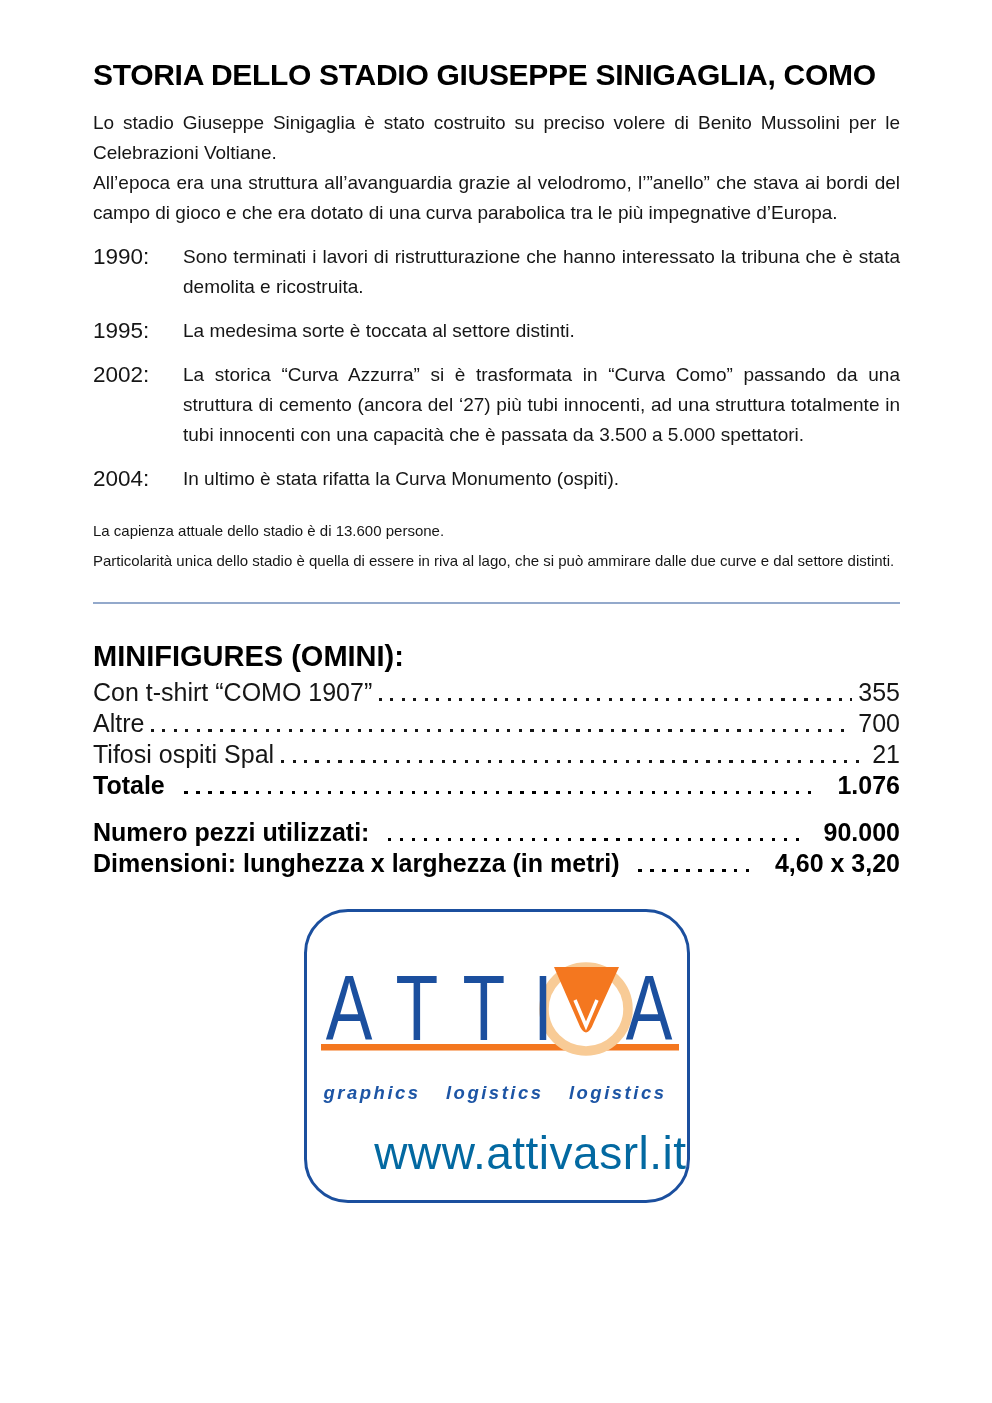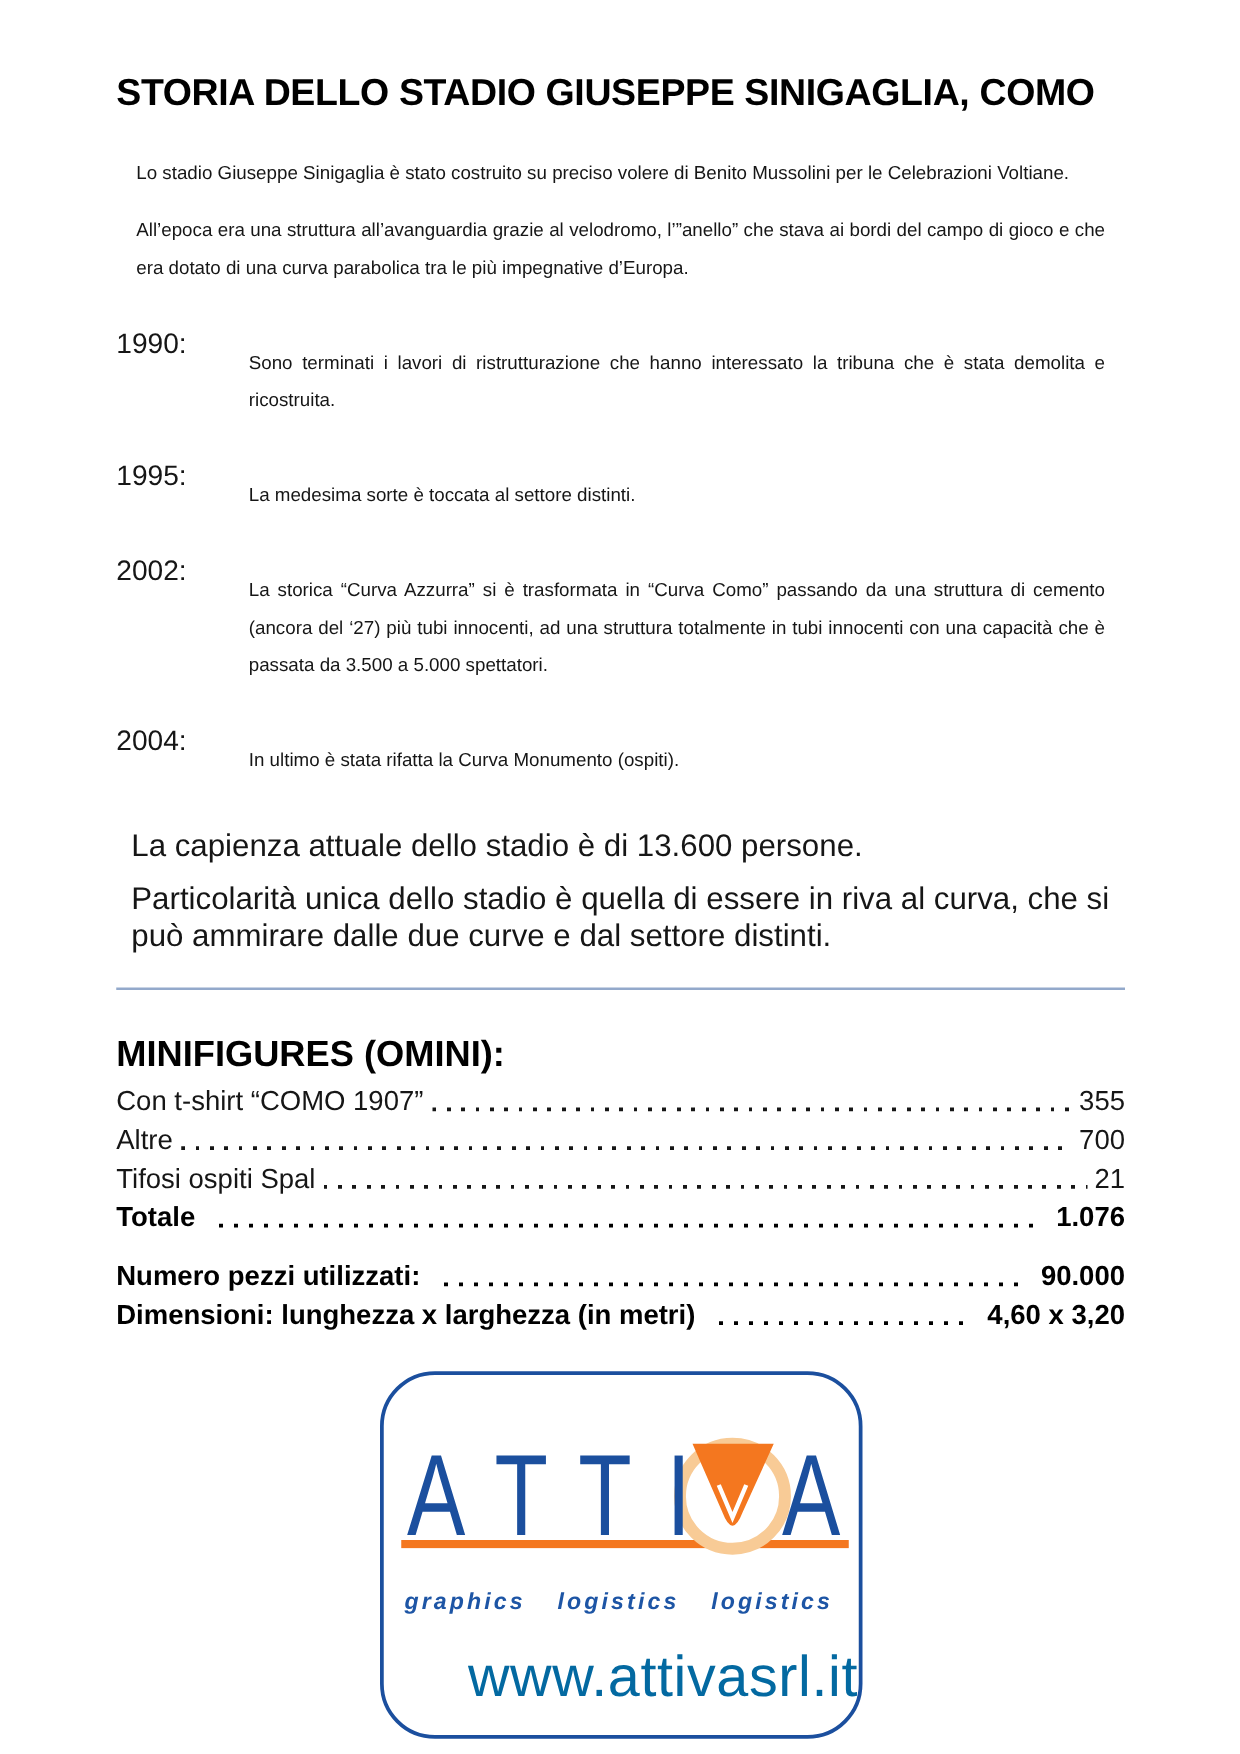--- a/index.html
+++ b/index.html
@@ -11,31 +11,31 @@
   .page{padding:58px 92px 0 93px;}
 
   h1.title{
     margin:0 0 16px 0;font-size:30px;font-weight:700;color:#000;
     letter-spacing:-0.3px;white-space:nowrap;
   }
 
   .history .entry{display:flex;margin:0 0 14px 0;}
   .history .year{width:90px;flex:0 0 90px;font-size:22.5px;line-height:30px;}
   .history .etext{flex:1;}
-  .history .etext p{margin:16px;font-size:15px;line-height:30px;text-align:justify;}
+  .history .etext p{margin:0;font-size:19px;line-height:30px;text-align:justify;}
 
   .note{margin-top:22px;}
-  .note p{margin:12px;font-size:25px;line-height:30px;}
+  .note p{margin:0;font-size:15px;line-height:30px;}
 
   hr.divider{border:none;border-top:2px solid #93a9cb;margin:26px 0 0 0;}
 
   .mini{margin-top:36px;}
   .mini h2{margin:0 0 4px 0;font-size:29px;font-weight:700;color:#000;}
 
-  .dotrow{display:flex;align-items:flex-end;font-size:22px;line-height:31px;}
+  .dotrow{display:flex;align-items:flex-end;font-size:25px;line-height:31px;}
   .dotrow .lbl{white-space:nowrap;}
   .dotrow .val{white-space:nowrap;}
   .dotrow .dots{
     flex:1;height:3px;margin:0 6px 7px 7px;
     background:repeating-linear-gradient(to right,#161616 0 3px,transparent 3px 11.5px);
   }
   .dotrow.bold{font-weight:700;color:#000;gap:12px;}
   .dotrow.bold .dots{
     height:3.5px;
     background:repeating-linear-gradient(to right,#000 0 3.5px,transparent 3.5px 12px);
@@ -99,21 +99,21 @@
     <div class="entry">
       <div class="year">2004:</div>
       <div class="etext">
         <p>In ultimo è stata rifatta la Curva Monumento (ospiti).</p>
       </div>
     </div>
   </section>
 
   <div class="note">
     <p>La capienza attuale dello stadio è di 13.600 persone.</p>
-    <p>Particolarità unica dello stadio è quella di essere in riva al curva, che si può ammirare dalle due curve e dal settore distinti.</p>
+    <p>Particolarità unica dello stadio è quella di essere in riva al lago, che si può ammirare dalle due curve e dal settore distinti.</p>
   </div>
 
   <hr class="divider">
 
   <section class="mini">
     <h2>MINIFIGURES (OMINI):</h2>
     <div class="dotrow">
       <span class="lbl">Con t-shirt “COMO 1907” </span>
       <span class="dots"></span>
       <span class="val">355</span>

